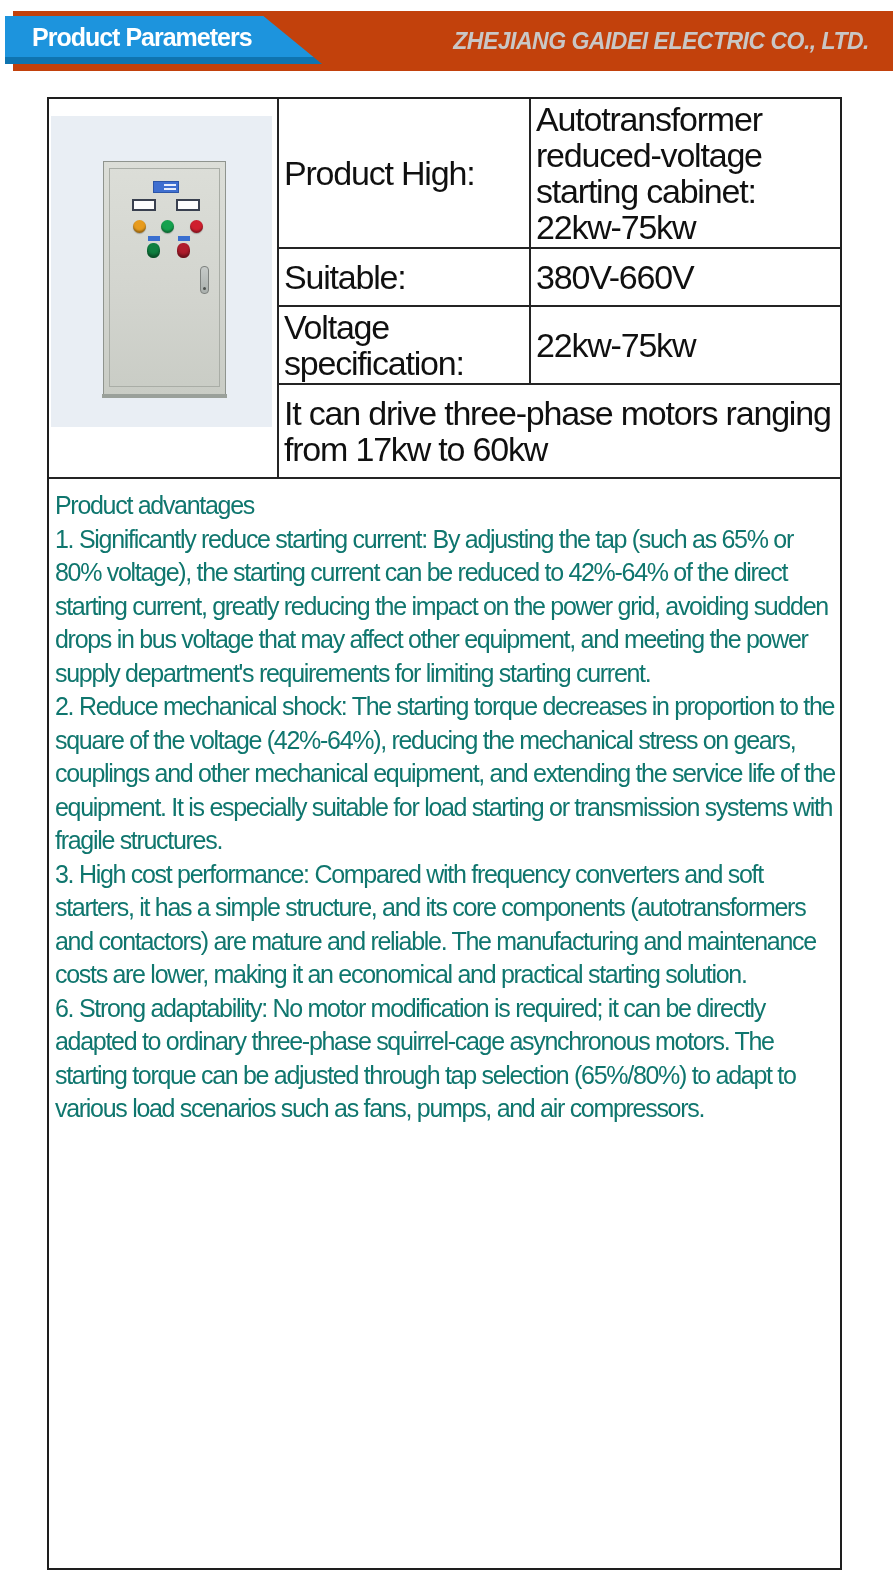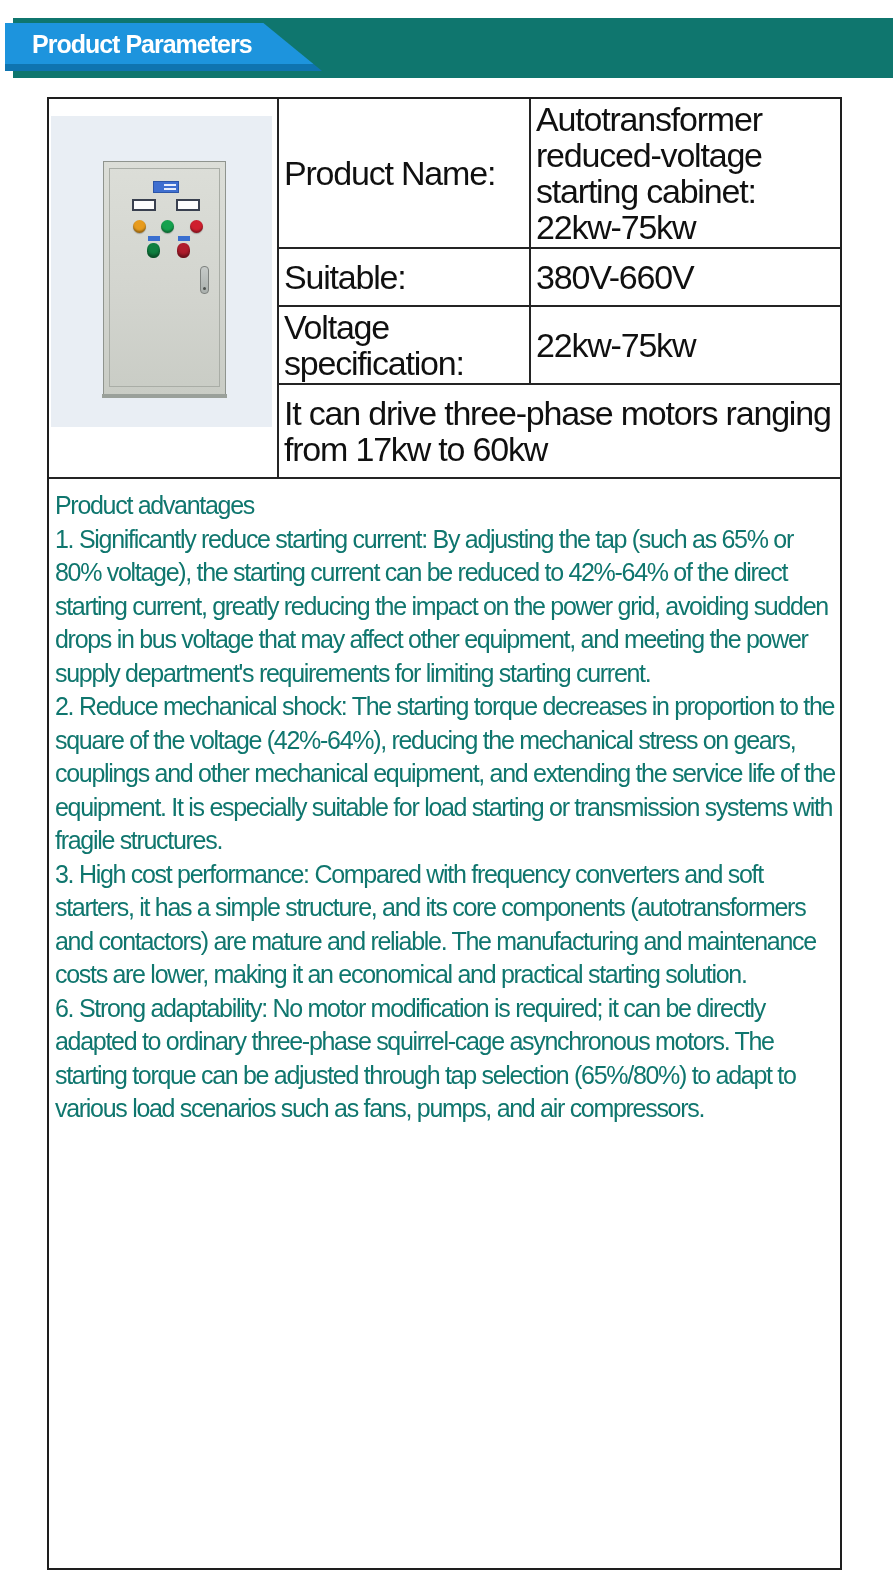--- a/index.html
+++ b/index.html
@@ -6,22 +6,22 @@
   body{
     position:relative;
     width:895px;height:1587px;
     font-family:"Liberation Sans","DejaVu Sans",sans-serif;
     color:#111;
     overflow:hidden;
   }
 
   
   .header-bar{
-    position:absolute;left:13px;top:18px;width:880px;height:60px;
-    background:#0f766e;
+    position:absolute;left:13px;top:11px;width:880px;height:60px;
+    background:#c2410c;
     text-align:right;
   }
   .ribbon{
     position:absolute;left:-8px;top:5px;width:317px;height:48px;
     background:linear-gradient(to bottom,#1d94dd 0,#1d94dd 86%,#0f74b0 86%,#0f74b0 100%);
     clip-path:polygon(0 0,81.5% 0,100% 100%,0 100%);
   }
   .ribbon-title{
     position:absolute;left:27px;top:0;height:42px;line-height:42px;
     font-size:25px;font-weight:bold;color:#ffffff;letter-spacing:-1px;
@@ -122,20 +122,21 @@
   }
   .advantages p{margin:0;}
 </style>
 </head>
 <body>
 
 <div class="header-bar">
   <div class="ribbon">
     <div class="ribbon-title">Product Parameters</div>
   </div>
+  <div class="company-name">ZHEJIANG GAIDEI ELECTRIC CO., LTD.</div>
 </div>
 
 <div class="main-box">
 
   <table class="spec">
     <colgroup>
         <col class="c-img">
         <col class="c-label">
         <col class="c-value">
       </colgroup>
@@ -156,21 +157,21 @@
             <div class="lamp red"></div>
             <div class="mini-label b1"></div>
             <div class="mini-label b2"></div>
             <div class="pushbtn green"></div>
             <div class="pushbtn red"></div>
             <div class="handle"></div>
             <div class="cab-base"></div>
           </div>
         </div>
       </td>
-      <td>Product Name:</td>
+      <td>Product High:</td>
       <td class="last-col">Autotransformer reduced-voltage starting cabinet: 22kw-75kw</td>
     </tr>
     <tr class="r2">
       <td>Suitable:</td>
       <td class="last-col">380V-660V</td>
     </tr>
     <tr class="r3">
       <td>Voltage specification:</td>
       <td class="last-col">22kw-75kw</td>
     </tr>

